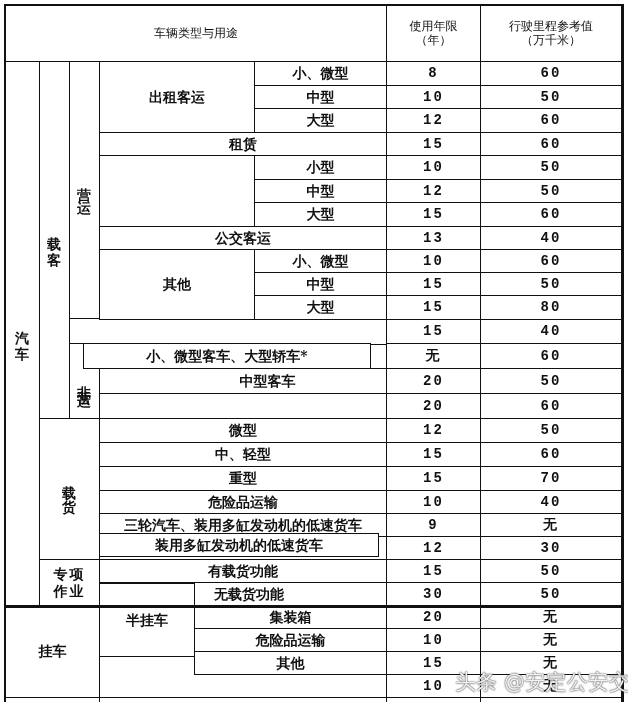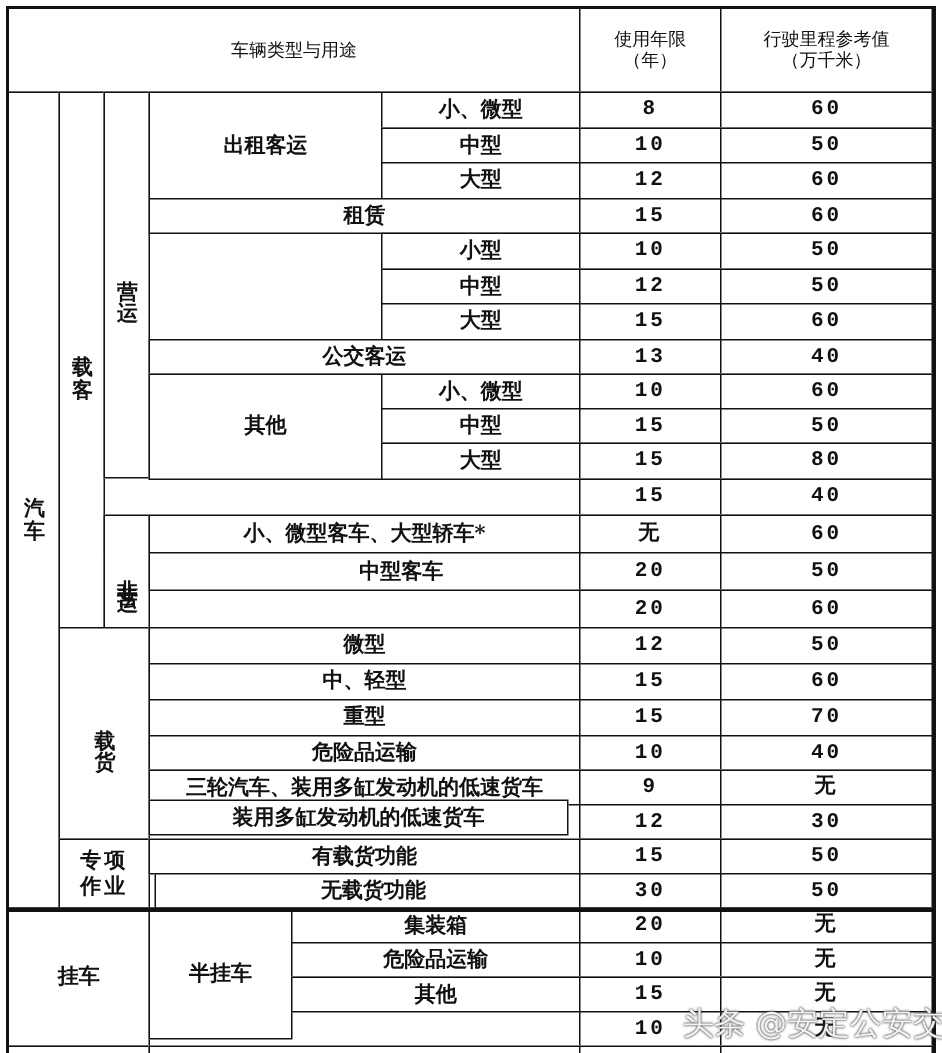--- a/index.html
+++ b/index.html
@@ -73,40 +73,40 @@
   <div class="cell" style="left:100px;top:227px;width:288px;height:24px;">公交客运</div>
 
   <div class="cell" style="left:100px;top:250px;width:156px;height:71px;">其他</div>
   <div class="cell" style="left:255px;top:250px;width:133px;height:24px;">小、微型</div>
   <div class="cell" style="left:255px;top:273px;width:133px;height:24px;">中型</div>
   <div class="cell" style="left:255px;top:296px;width:133px;height:25px;">大型</div>
 
   <div class="cell" style="left:70px;top:320px;width:318px;height:25px;margin-top:24px;">专用校车</div>
 
   <div class="cell vert-tight" style="left:70px;top:344px;width:31px;height:76px;">非营运</div>
-  <div class="cell" style="left:100px;top:344px;width:288px;height:26px;">小、微型客车、大型轿车*</div>
+  <div class="cell" style="left:84px;top:344px;width:288px;height:26px;">小、微型客车、大型轿车*</div>
   <div class="cell" style="left:100px;top:369px;width:337px;height:26px;">中型客车</div>
 
   <div class="cell vert" style="left:40px;top:419px;width:61px;height:142px;">载货</div>
   <div class="cell" style="left:100px;top:419px;width:288px;height:25px;">微型</div>
   <div class="cell" style="left:100px;top:443px;width:288px;height:25px;">中、轻型</div>
   <div class="cell" style="left:100px;top:467px;width:288px;height:25px;">重型</div>
   <div class="cell" style="left:100px;top:491px;width:288px;height:24px;">危险品运输</div>
   <div class="cell" style="left:100px;top:514px;width:288px;height:24px;">三轮汽车、装用多缸发动机的低速货车</div>
   <div class="cell" style="left:100px;top:534px;width:280px;height:24px;">装用多缸发动机的低速货车</div>
 
   <div class="cell" style="left:40px;top:560px;width:61px;height:47px;flex-direction:column;letter-spacing:2px;">
     <span>专项</span>
     <span>作业</span>
   </div>
   <div class="cell" style="left:100px;top:560px;width:288px;height:24px;">有载货功能</div>
   <div class="cell" style="left:104px;top:583px;width:292px;height:24px;">无载货功能</div>
 
   <div class="cell" style="left:6px;top:606px;width:95px;height:93px;">挂车</div>
-  <div class="cell" style="left:100px;top:606px;width:96px;height:88px;text-align:right;">半挂车</div>
+  <div class="cell" style="left:100px;top:584px;width:96px;height:74px;text-align:right;">半挂车</div>
   <div class="cell" style="left:195px;top:606px;width:193px;height:24px;">集装箱</div>
   <div class="cell" style="left:195px;top:629px;width:193px;height:24px;">危险品运输</div>
   <div class="cell" style="left:195px;top:652px;width:193px;height:24px;">其他</div>
 
   <div id="valcols">
       <div class="cell num" style="left: 387px; top: 62px; width: 95px; height: 25px;">8</div>
       <div class="cell num" style="left: 481px; top: 62px; width: 142px; height: 25px;">60</div>
       <div class="cell num" style="left: 387px; top: 86px; width: 95px; height: 24px;">10</div>
       <div class="cell num" style="left: 481px; top: 86px; width: 142px; height: 24px;">50</div>
       <div class="cell num" style="left: 387px; top: 109px; width: 95px; height: 25px;">12</div>

